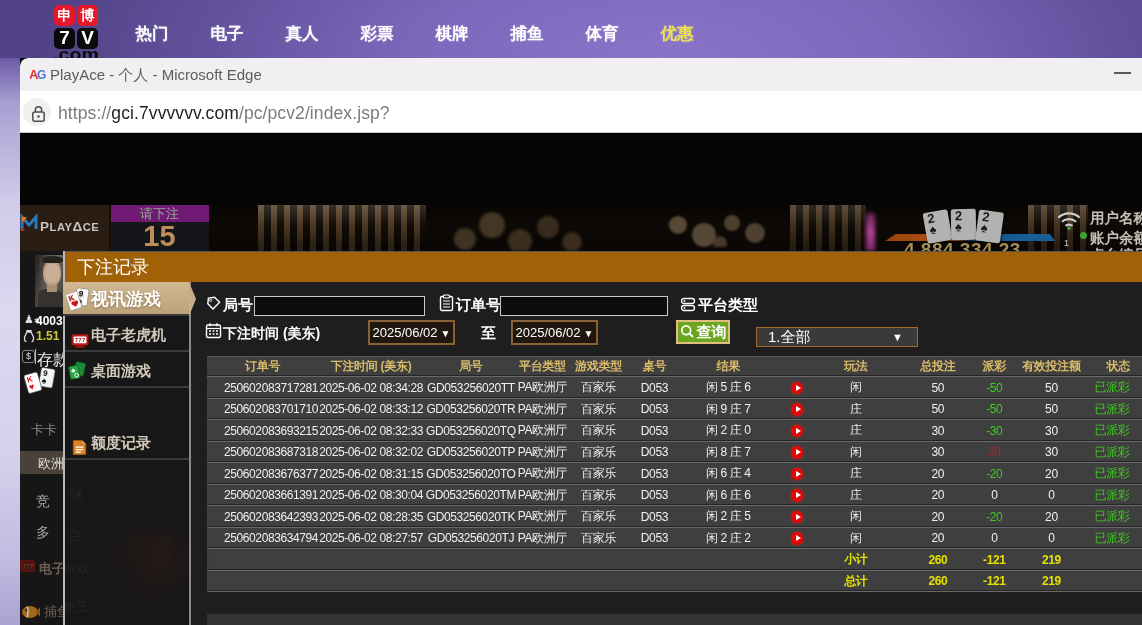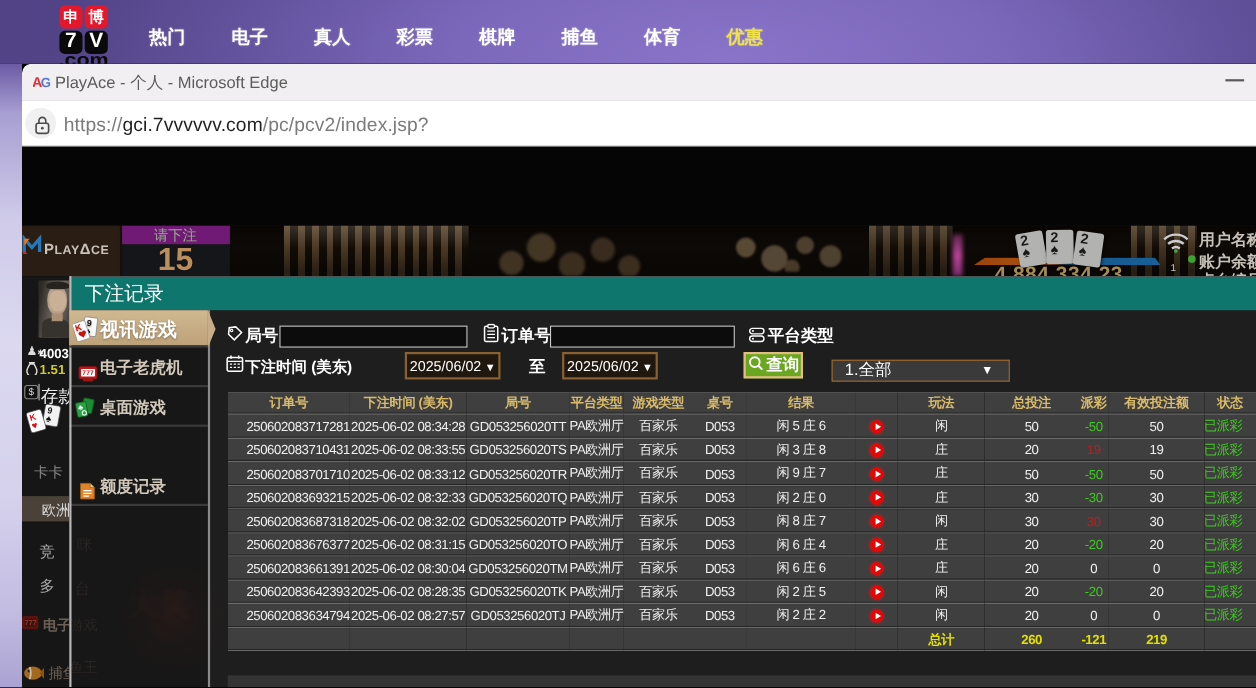--- a/index.html
+++ b/index.html
@@ -60,21 +60,21 @@
     box-shadow: 1px 1px 3px rgba(0,0,0,.7); }
   .rlabel { left:1070px; color:#c6c0b6; font-size:14.5px; width:72px; font-weight:bold; }
   .wtxt { color:#fff; font-size:11px; font-weight:bold; }
 
   
   #lobbyleft { left:0; top:117px; width:43px; height:374px; background:#161616; overflow:hidden; }
   #lobbyleft div { white-space:nowrap; }
 
   
   #modal { left:43px; top:117px; width:1079px; height:374px; background:#1e1e1e; }
-  #mtitle { left:0; top:0; width:1079px; height:31px; background:#0f766e;
+  #mtitle { left:0; top:0; width:1079px; height:31px; background:#a16207;
     border-top:1px solid #555; color:#fff; font-size:18px; line-height:31px; padding-left:14px; }
   #msidebar { left:0; top:31px; width:126px; height:343px; background:#171717; }
   .mitem { position:absolute; left:0; width:126px; height:34px; border-bottom:2px solid #3a3a3a;
     color:#d2c9ba; font-size:15px; font-weight:bold; line-height:34px; padding-left:28px; }
   .mitem.on { background:linear-gradient(#d0b991,#bda179); color:#fff; font-size:17.5px; z-index:10;
     text-shadow:0 1px 2px rgba(90,70,40,.6); }
   .mitem.on:after { content:""; position:absolute; left:126px; top:0;
     border-top:17px solid transparent; border-bottom:17px solid transparent; border-left:7px solid #c7ae88; }
   .micon { position:absolute; left:3px; top:5px; width:24px; height:24px; }
 
@@ -377,35 +377,20 @@
                 <td>D053</td>
                 <td>闲 5 庄 6</td>
                 <td><span class="play"></span></td>
                 <td>闲</td>
                 <td>50</td>
                 <td class="grn">-50</td>
                 <td>50</td>
                 <td class="grn st">已派彩</td>
               </tr>
           <tr class="r">
-                <td class="l">250602083710431</td>
-                <td>2025-06-02 08:33:55</td>
-                <td>GD053256020TS</td>
-                <td>PA欧洲厅</td>
-                <td>百家乐</td>
-                <td>D053</td>
-                <td>闲 3 庄 8</td>
-                <td><span class="play"></span></td>
-                <td>庄</td>
-                <td>20</td>
-                <td class="red">19</td>
-                <td>19</td>
-                <td class="grn st">已派彩</td>
-              </tr>
-          <tr class="r">
                 <td class="l">250602083701710</td>
                 <td>2025-06-02 08:33:12</td>
                 <td>GD053256020TR</td>
                 <td>PA欧洲厅</td>
                 <td>百家乐</td>
                 <td>D053</td>
                 <td>闲 9 庄 7</td>
                 <td><span class="play"></span></td>
                 <td>庄</td>
                 <td>50</td>
@@ -495,20 +480,35 @@
                 <td>PA欧洲厅</td>
                 <td>百家乐</td>
                 <td>D053</td>
                 <td>闲 2 庄 2</td>
                 <td><span class="play"></span></td>
                 <td>闲</td>
                 <td>20</td>
                 <td>0</td>
                 <td>0</td>
                 <td class="grn st">已派彩</td>
+              </tr>
+          <tr class="r">
+                <td></td>
+                <td></td>
+                <td></td>
+                <td></td>
+                <td></td>
+                <td></td>
+                <td></td>
+                <td></td>
+                <td class="yel">小计</td>
+                <td class="yel">260</td>
+                <td class="yel">-121</td>
+                <td class="yel">219</td>
+                <td></td>
               </tr>
           <tr class="r">
                 <td></td>
                 <td></td>
                 <td></td>
                 <td></td>
                 <td></td>
                 <td></td>
                 <td></td>
                 <td></td>

